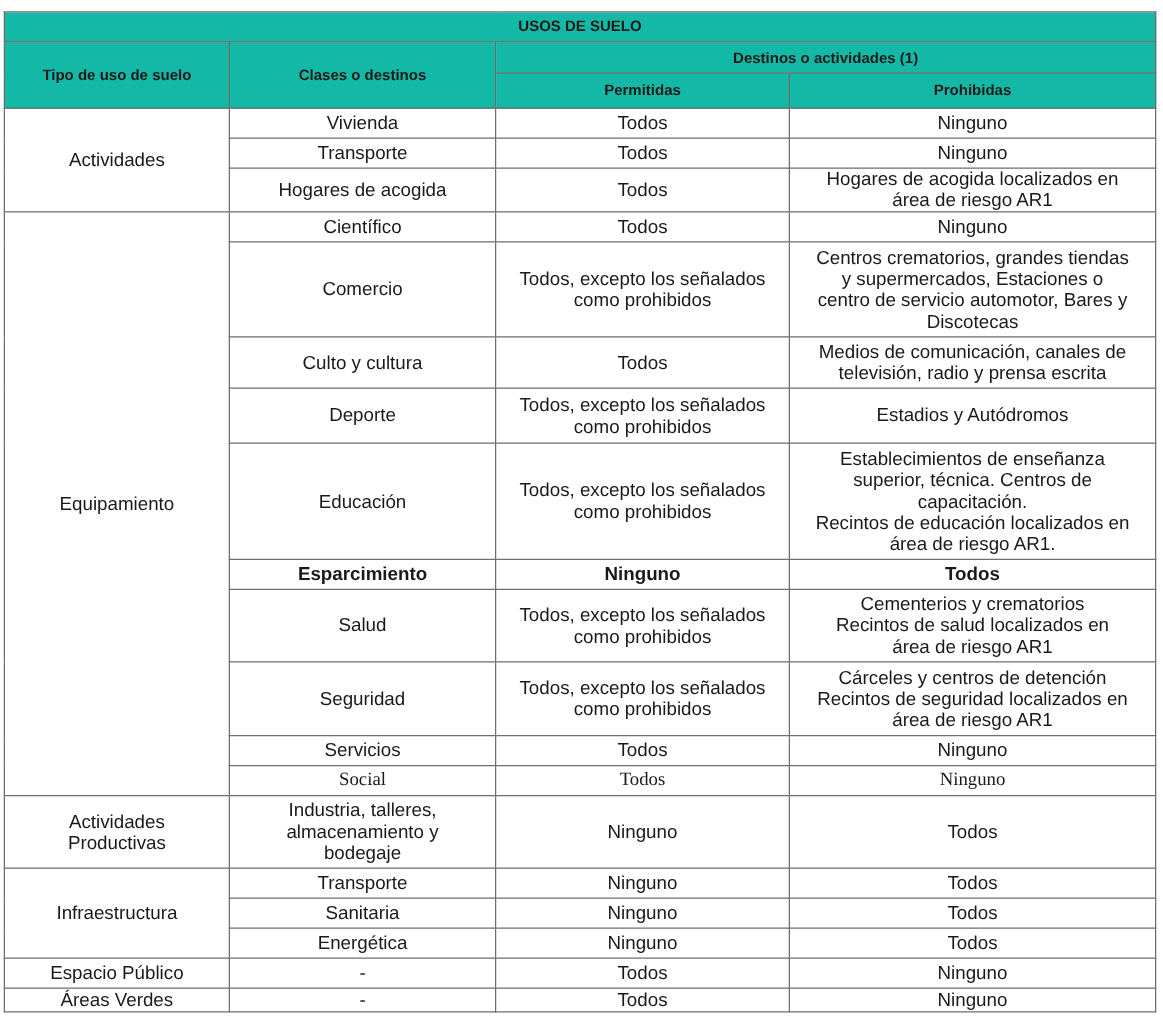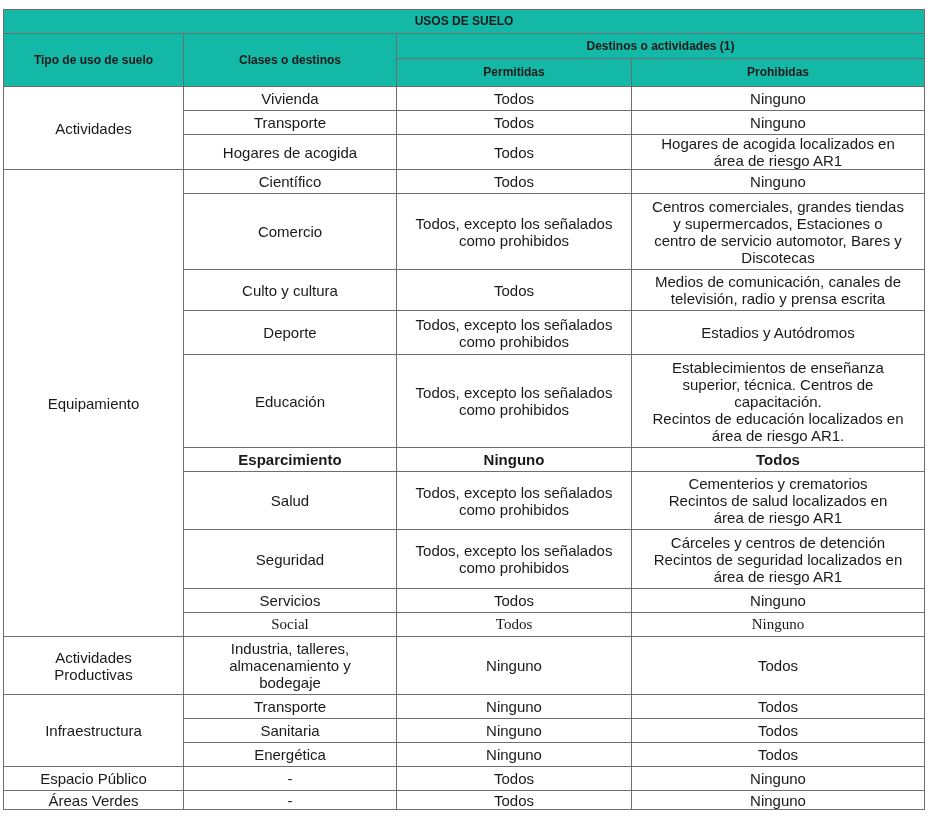--- a/index.html
+++ b/index.html
@@ -72,21 +72,21 @@
       <tr style="height: 24px;">
         <td rowspan="10" class="pre">Equipamiento</td>
         <td class="pre">Científico</td>
         <td class="pre">Todos</td>
         <td class="pre">Ninguno</td>
       </tr>
       <tr style="height: 76px;">
         <td class="pre">Comercio</td>
         <td class="pre">Todos, excepto los señalados
 como prohibidos</td>
-        <td class="pre">Centros comerciales, grandes tiendas
+        <td class="pre">Centros crematorios, grandes tiendas
 y supermercados, Estaciones o
 centro de servicio automotor, Bares y
 Discotecas</td>
       </tr>
       <tr style="height: 41px;">
         <td class="pre">Culto y cultura</td>
         <td class="pre">Todos</td>
         <td class="pre">Medios de comunicación, canales de
 televisión, radio y prensa escrita</td>
       </tr>

